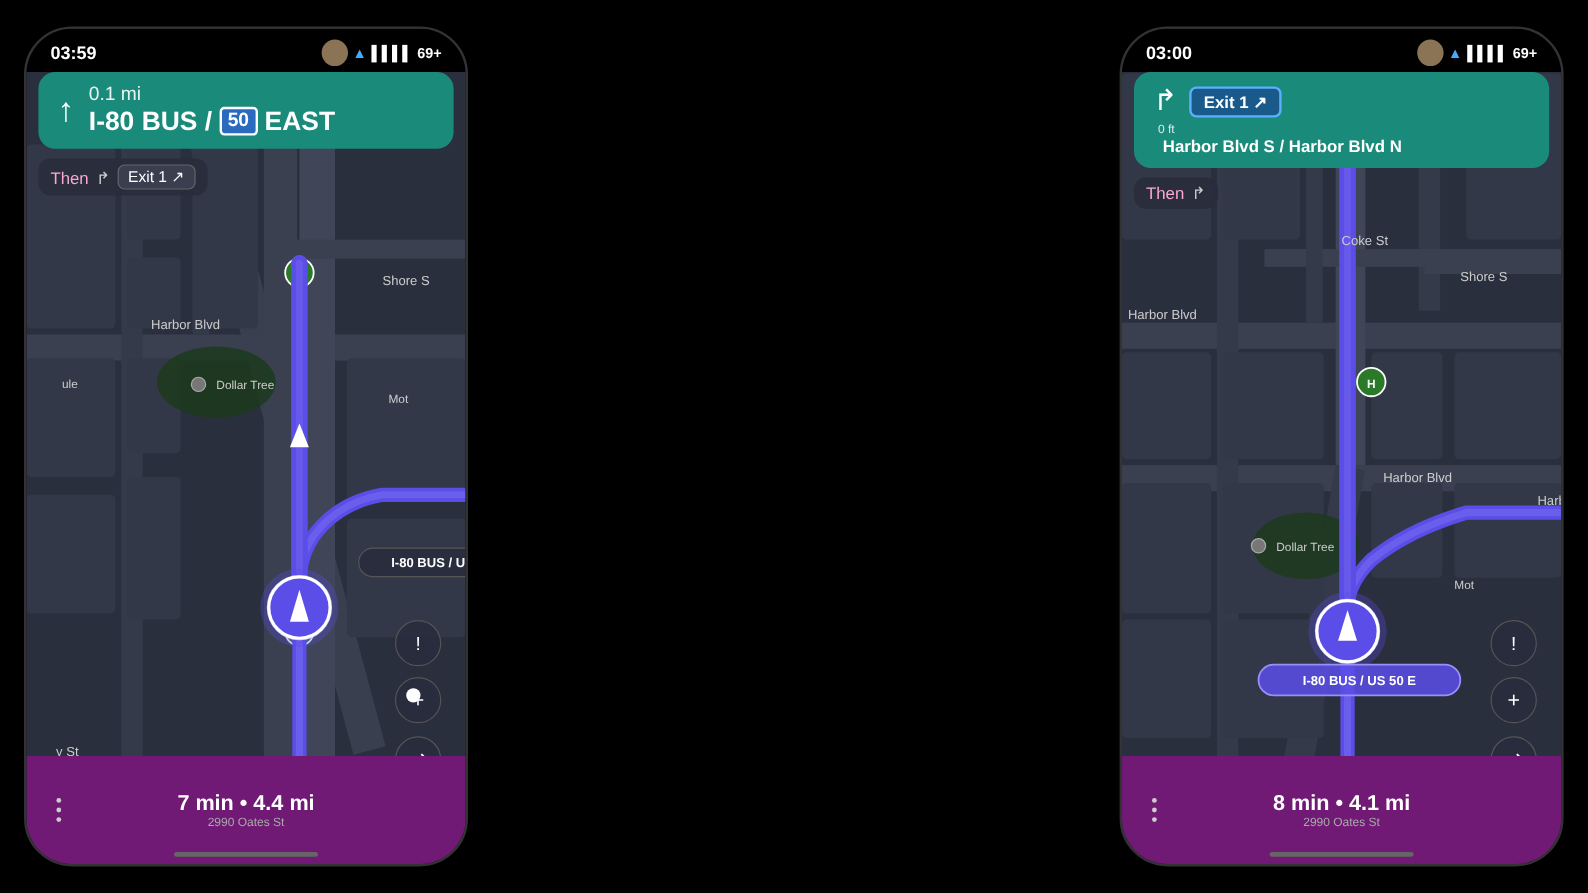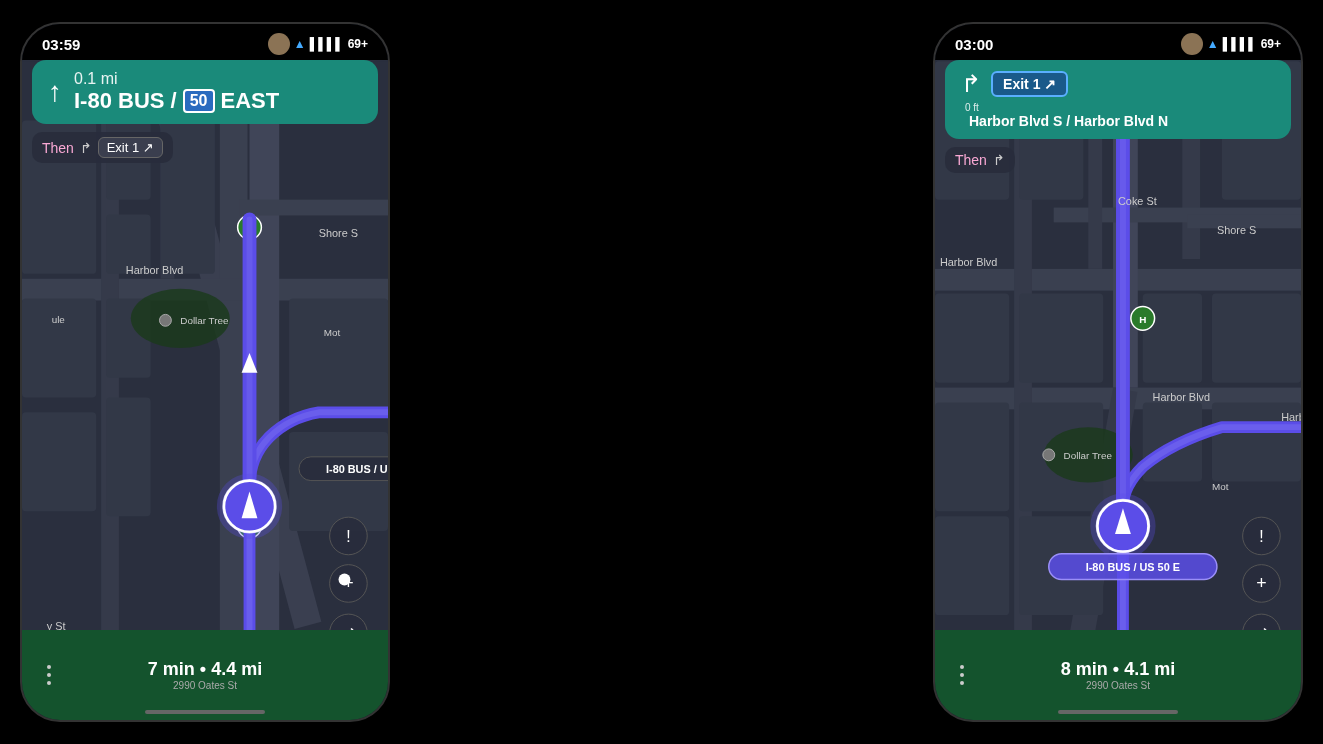--- a/index.html
+++ b/index.html
@@ -151,21 +151,21 @@
       width: 100%;
       height: 100%;
     }
     
     .bottom-bar {
       position: absolute;
       bottom: 0;
       left: 0;
       right: 0;
       height: 90px;
-      background: #14532d;
+      background: #701a75;
       display: flex;
       align-items: center;
       justify-content: center;
       flex-direction: column;
       z-index: 20;
       padding: 10px;
     }
     .bottom-menu-btn {
       position: absolute;
       left: 20px;

